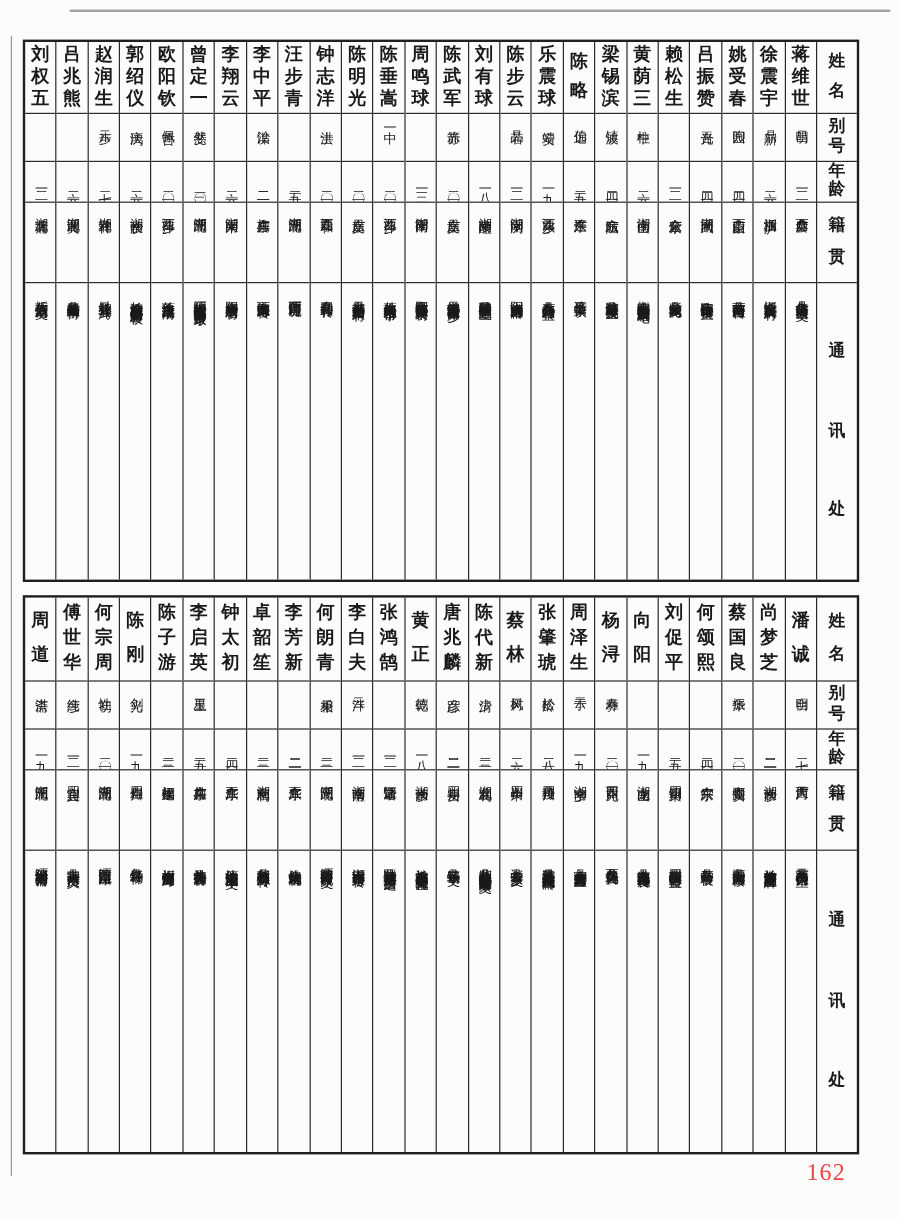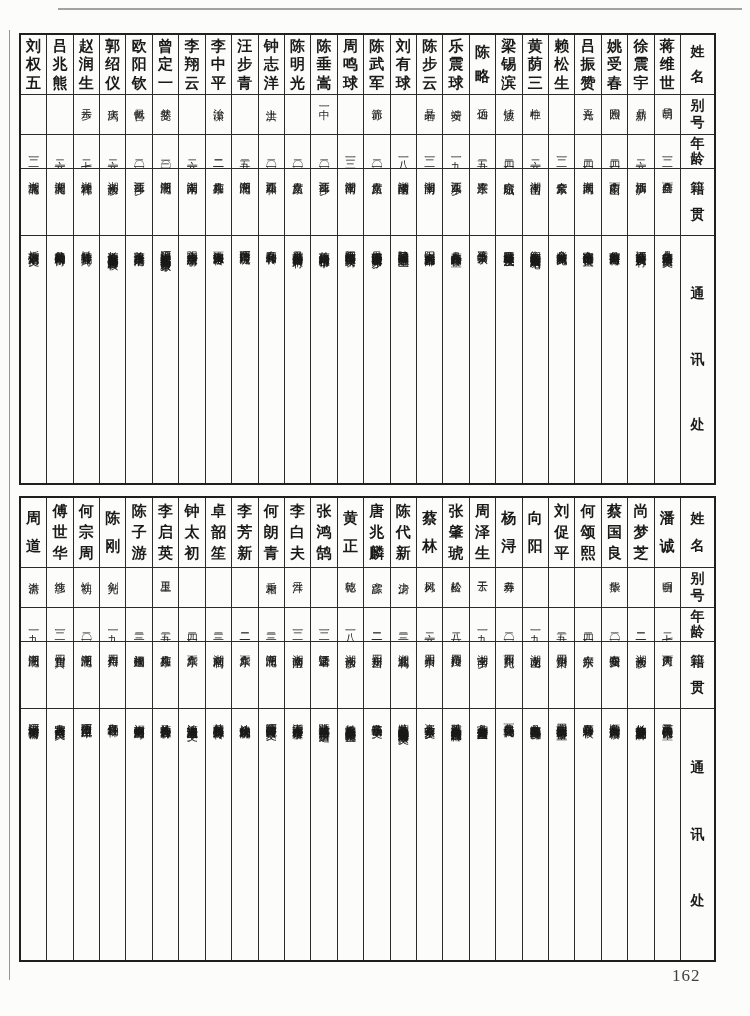--- a/index.html
+++ b/index.html
@@ -32,22 +32,22 @@
   .header-col .cell{align-items:center;padding-top:0;}
 
   .vtext{writing-mode:vertical-rl;text-orientation:upright;line-height:1.12;
          font-size:11px;letter-spacing:0.5px;max-height:96%;}
 
   .split{display:flex;flex-direction:column;justify-content:space-evenly;
          align-items:center;height:100%;width:100%;}
   .ch{display:block;font-size:15px;font-weight:bold;line-height:1;}
   .hdr .ch{font-size:14px;font-weight:bold;}
 
-  .page-number{position:absolute;top:966px;left:672px;font-size:17px;
-               letter-spacing:1px;color:#404040;}
+  .page-number{position:absolute;top:966px;left:672px;font-size:20px;
+               letter-spacing:1px;color:#ef4444;}
 </style>
 </head>
 <body>
 
 <div class="sheet">
   <div class="edge-top"></div>
   <div class="edge-left"></div>
   <section class="table-half" id="half1">
       <div class="col header-col">
         <div class="cell h-name">

